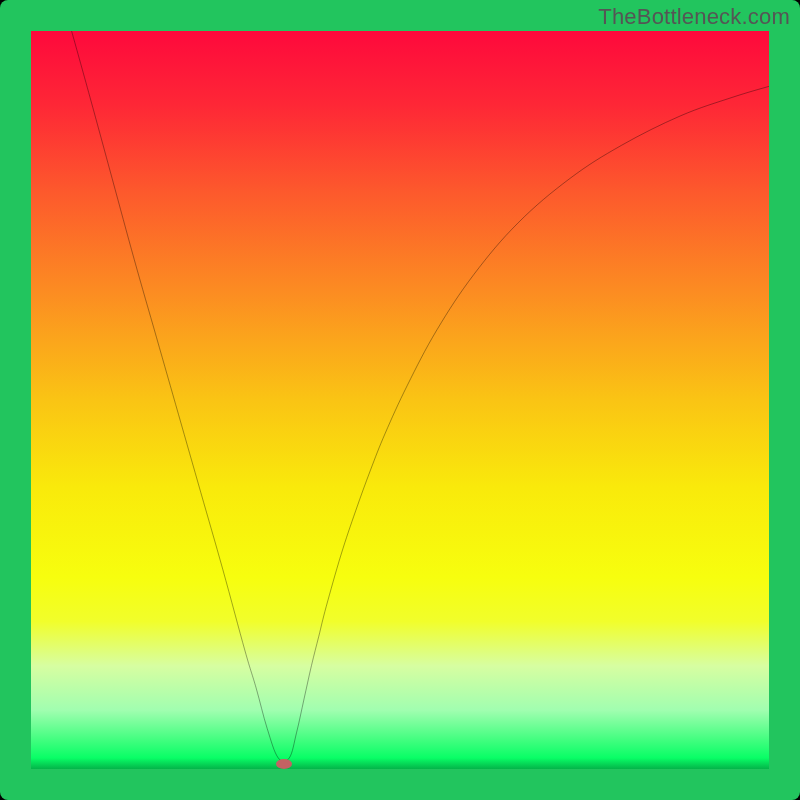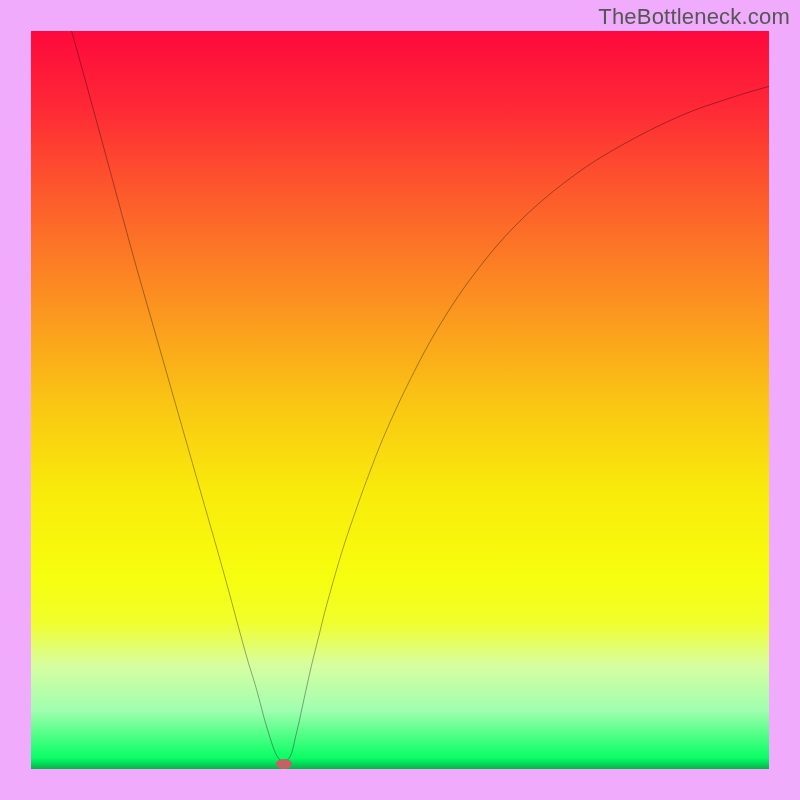--- a/index.html
+++ b/index.html
@@ -7,21 +7,22 @@
     width: 800px;
     height: 800px;
     background: #000;
     position: relative;
     overflow: hidden;
     font-family: Arial, Helvetica, sans-serif;
   }
   .frame {
     position: absolute;
     inset: 0;
-    background: #f0abfc;
+    background: #22c55e;
+    border-radius: 8px;
   }
   .plot {
     position: absolute;
     left: 31px;
     top: 31px;
     width: 738px;
     height: 738px;
     overflow: hidden;
   }
   .grad {

